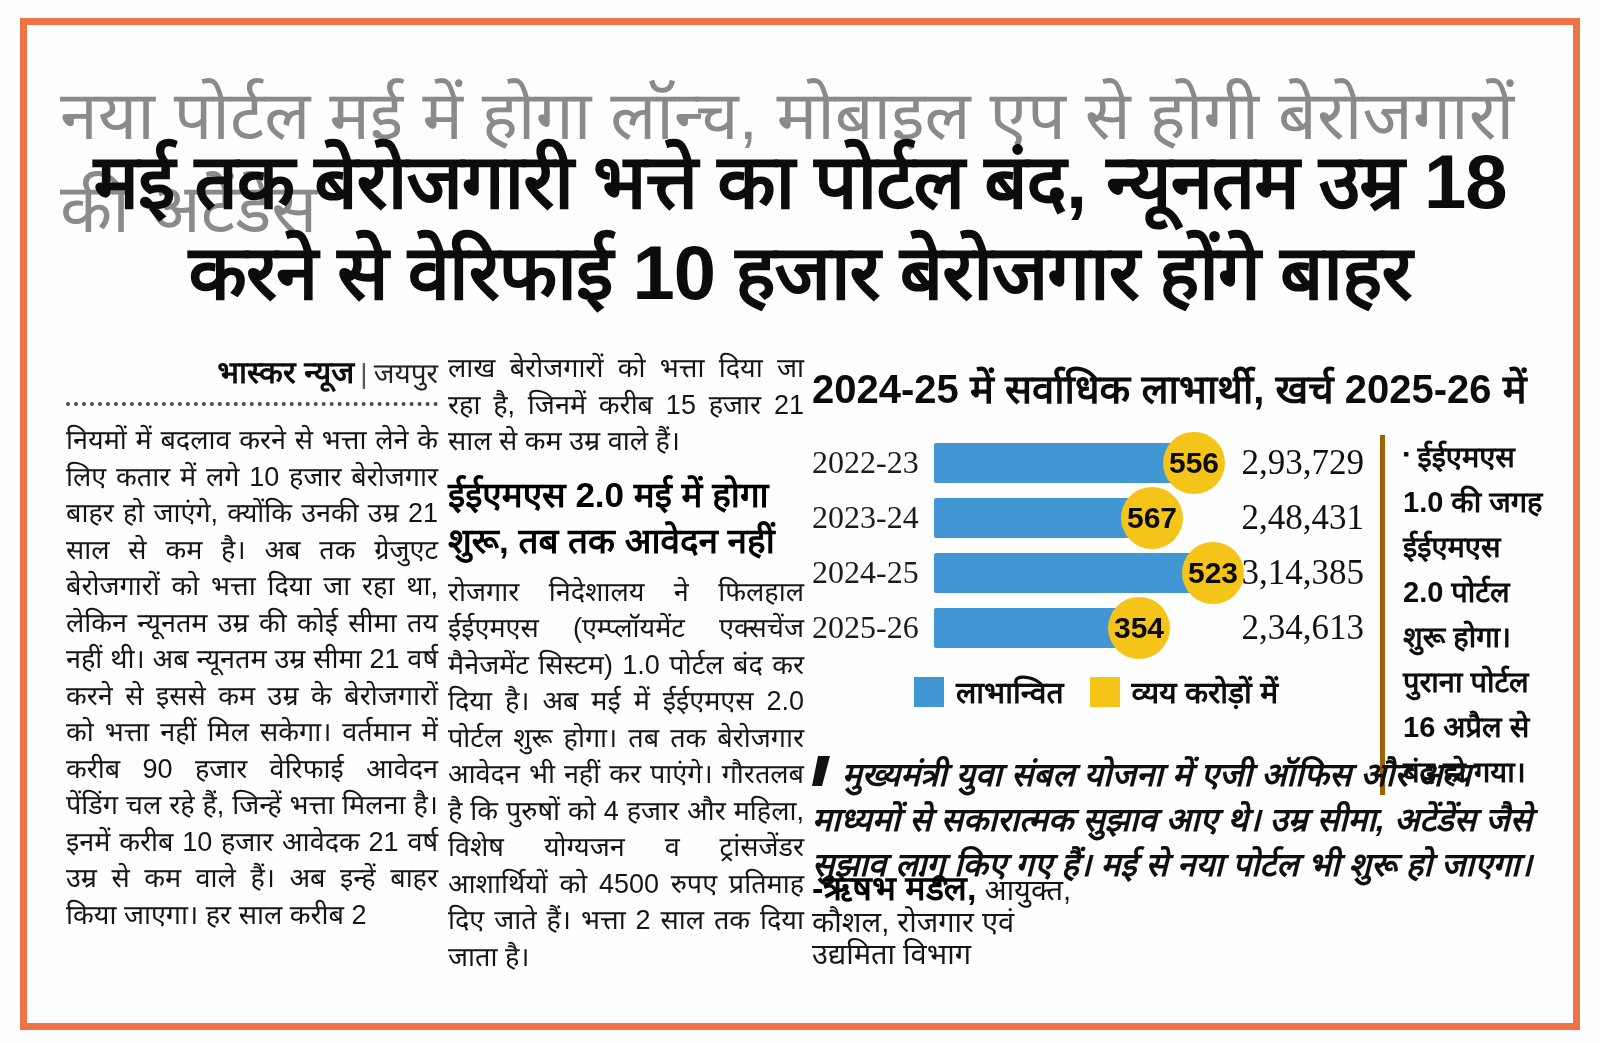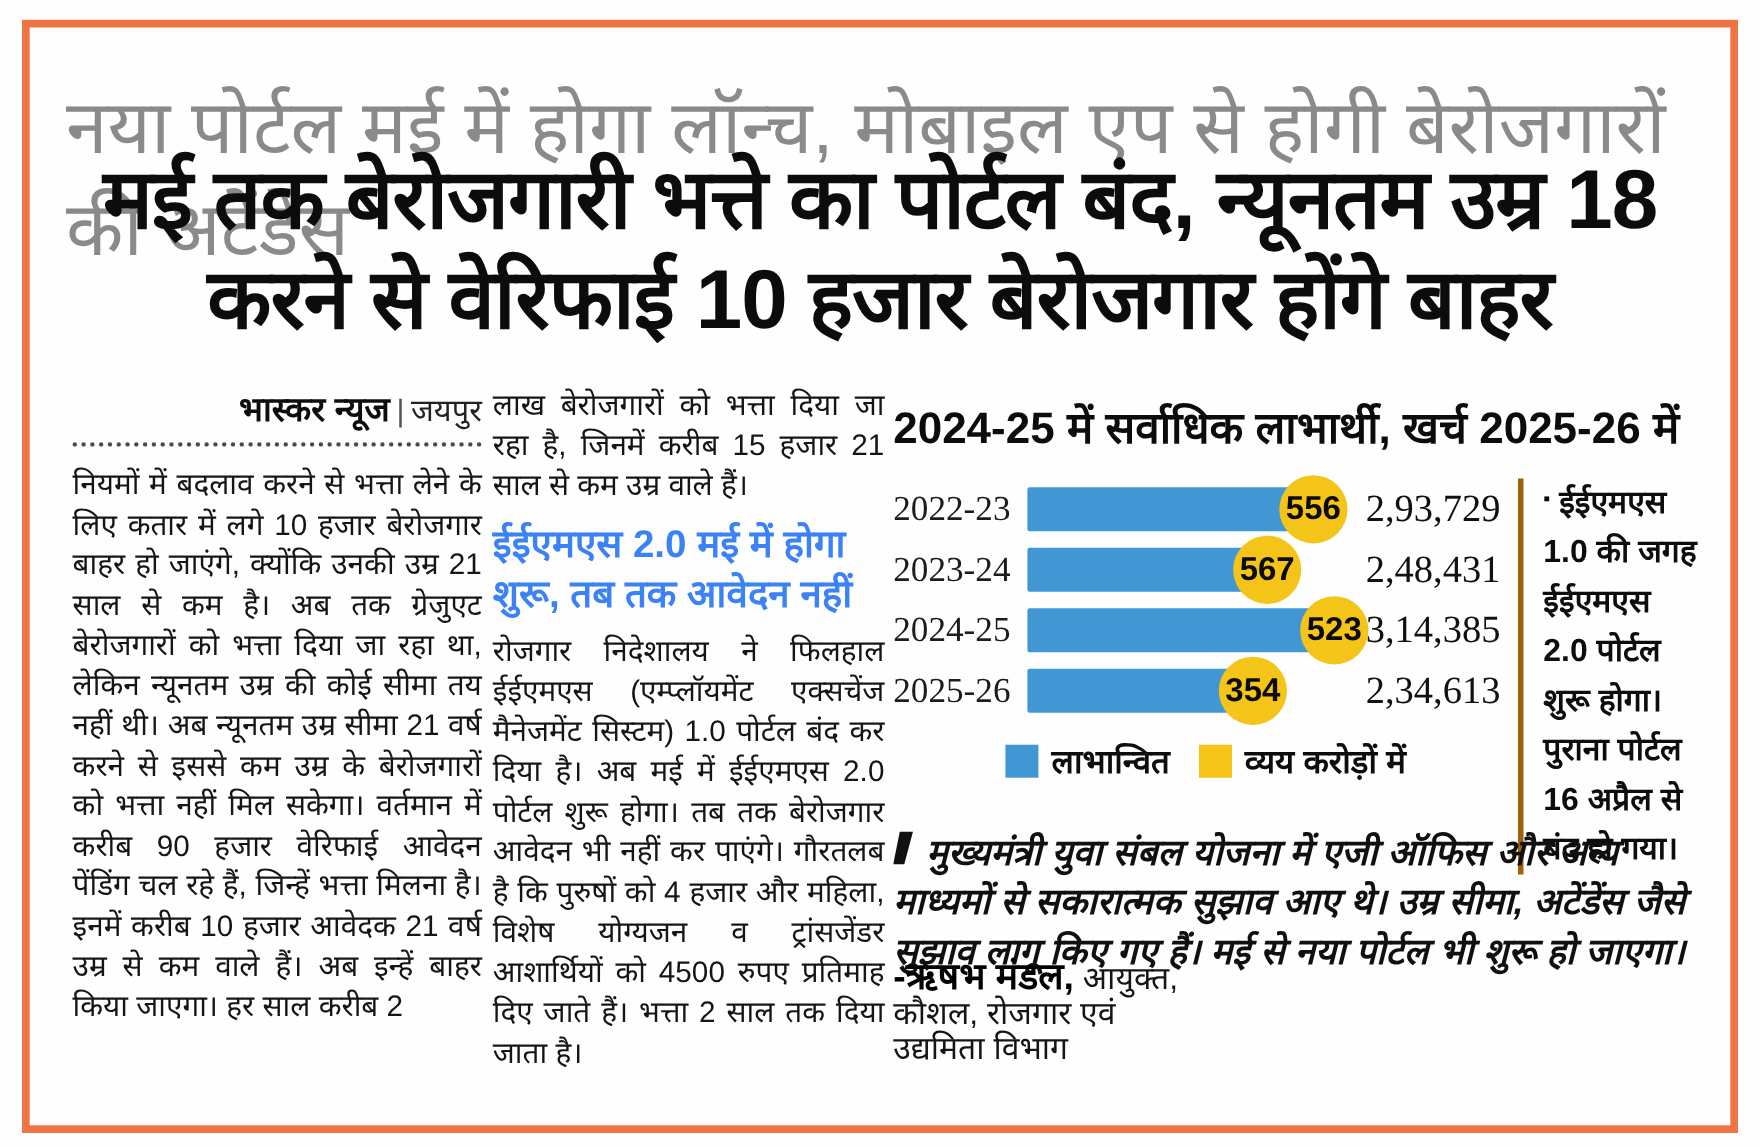--- a/index.html
+++ b/index.html
@@ -20,21 +20,21 @@
     font-size:76px; line-height:1.2; font-weight:800; color:#0c0c0c; letter-spacing:-1px;
   }
   
   .col1 { position:absolute; left:66px; top:350px; width:372px; }
   .col2 { position:absolute; left:448px; top:350px; width:356px; }
   .byline { text-align:right; font-size:28px; margin-bottom:8px; color:#222; }
   .byline .src { font-weight:800; font-size:31px; color:#0d0d0d; }
   .byline .sep { color:#555; padding:0 6px; font-weight:400; }
   .dotted { border-top:4px dotted #4a4a4a; margin:10px 0 16px 0; height:0; }
   .bodytext { font-size:27px; line-height:36.5px; text-align:justify; color:#151515; }
-  .subhead { font-size:35px; line-height:1.32; font-weight:800; color:#3b82f6; margin:12px 0 10px 0; }
+  .subhead { font-size:35px; line-height:1.32; font-weight:800; color:#000000; margin:12px 0 10px 0; }
   
   .infographic { position:absolute; left:812px; top:360px; width:736px; }
   .chart-title { font-size:40px; font-weight:800; color:#0c0c0c; white-space:nowrap; margin-bottom:20px; }
   .chart-body { display:flex; align-items:stretch; }
   .chart-main { width:552px; }
   .chart-row { position:relative; display:flex; align-items:center; height:55px; }
   .chart-year { width:122px; font-family:"Liberation Serif", serif; font-size:32px; color:#1c1c1c; }
   .chart-track { position:relative; width:298px; height:40px; }
   .chart-bar { position:absolute; left:0; top:0; height:40px; background:var(--bar,#4197d3); border-radius:2px; }
   .chart-badge {

